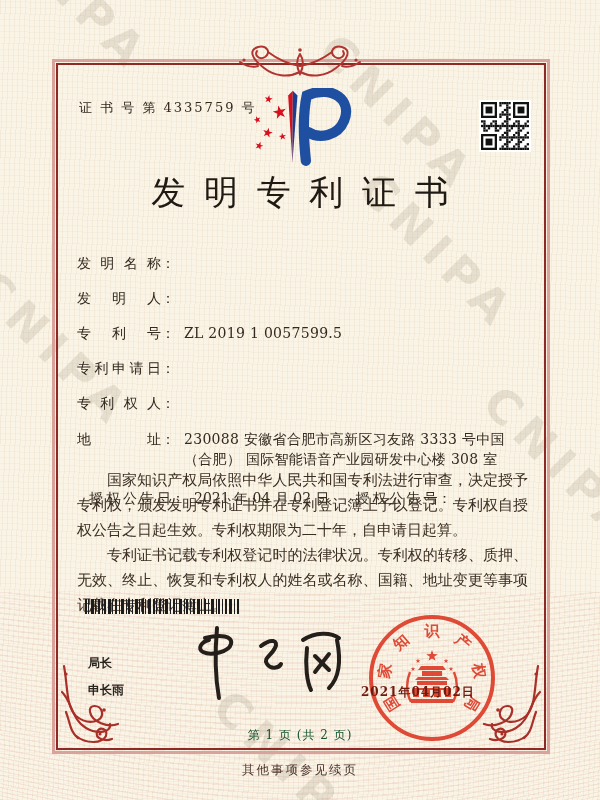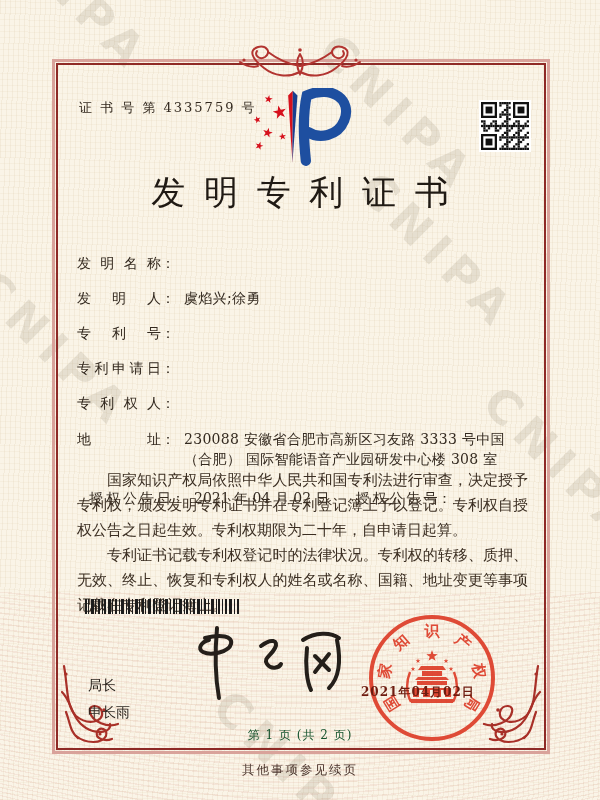--- a/index.html
+++ b/index.html
@@ -57,21 +57,21 @@
   .pair .flabel{width:82px;}
   .body-text{
     position:absolute;left:77px;top:468px;width:451px;z-index:2;
     font-size:15px;line-height:25px;color:#3b2e22;text-align:justify;
   }
   .body-text p{margin:0;text-indent:2em;}
   .barcode{position:absolute;left:85px;top:599px;z-index:2;}
   .signer{
     position:absolute;left:88px;top:650px;z-index:2;
     font-family:"DejaVu Sans","Liberation Sans",sans-serif;
-    font-size:14px;font-weight:400;line-height:27px;color:#2b251f;margin-top:22px;
+    font-size:12px;font-weight:700;line-height:27px;color:#2b251f;
   }
   .signature{position:absolute;left:175px;top:624px;z-index:2;}
   .seal{position:absolute;left:366px;top:612px;width:132px;height:132px;z-index:3;opacity:.88;}
   .seal-ring-circle{position:absolute;inset:3px;border:4px solid #dc341f;border-radius:50%;}
   .seal-ring{position:absolute;inset:0;font-size:15px;font-weight:bold;color:#dc341f;}
   .seal-emblem{position:absolute;left:50%;top:50%;transform:translate(-50%,-50%);}
   .seal-date{
     position:absolute;left:361px;top:684px;z-index:4;width:150px;
     font-size:12px;font-weight:bold;letter-spacing:1px;color:#6e1c10;
   }
@@ -308,25 +308,25 @@
   <div class="title">发明专利证书</div>
 
   <div class="fields">
     <div class="frow">
       <span class="flabel">发明名称</span>
         <span class="fcolon">：</span>
     </div>
     <div class="frow">
       <span class="flabel">发明人</span>
         <span class="fcolon">：</span>
-      <span class="fvalue">虞焰兴;徐勇</span>
     </div>
     <div class="frow">
       <span class="flabel">专利号</span>
         <span class="fcolon">：</span>
+      <span class="fvalue">ZL 2019 1 0057599.5</span>
     </div>
     <div class="frow">
       <span class="flabel">专利申请日</span>
         <span class="fcolon">：</span>
     </div>
     <div class="frow">
       <span class="flabel">专利权人</span>
         <span class="fcolon">：</span>
     </div>
     <div class="frow addr">

